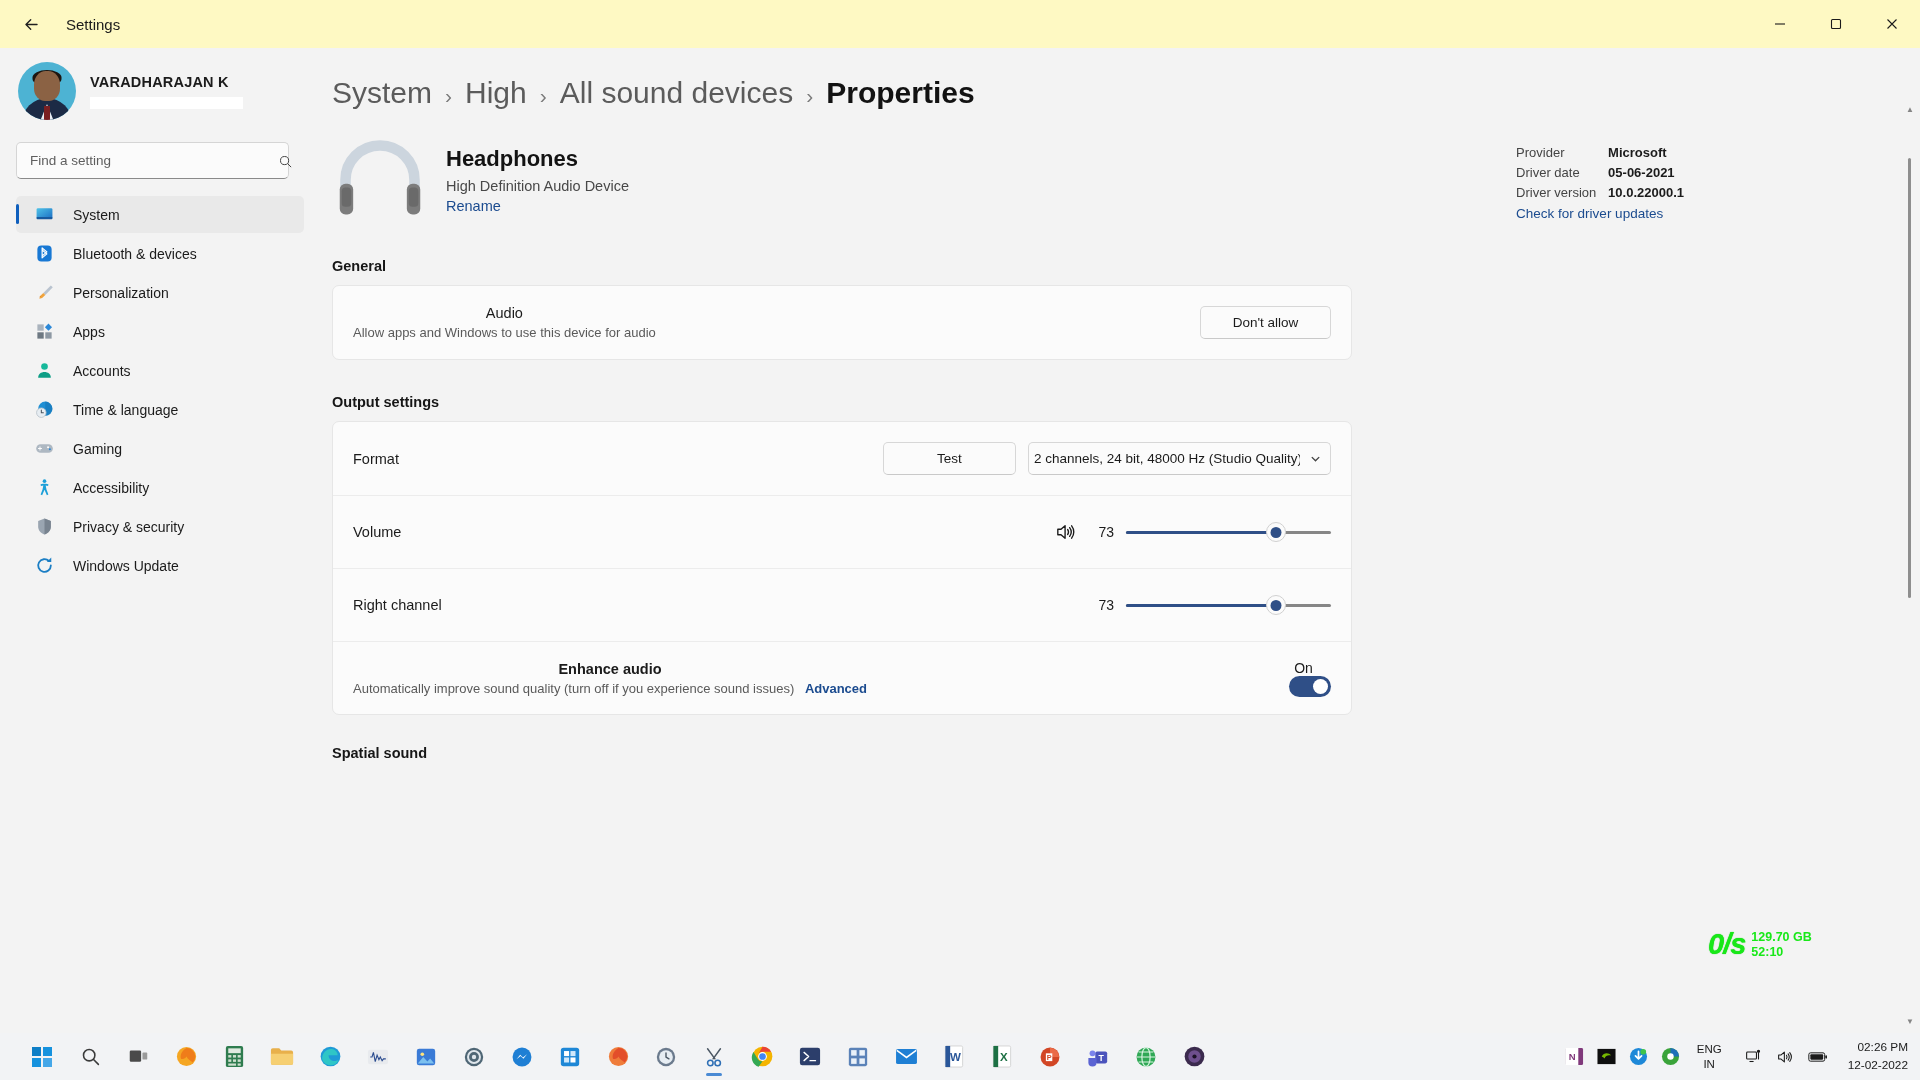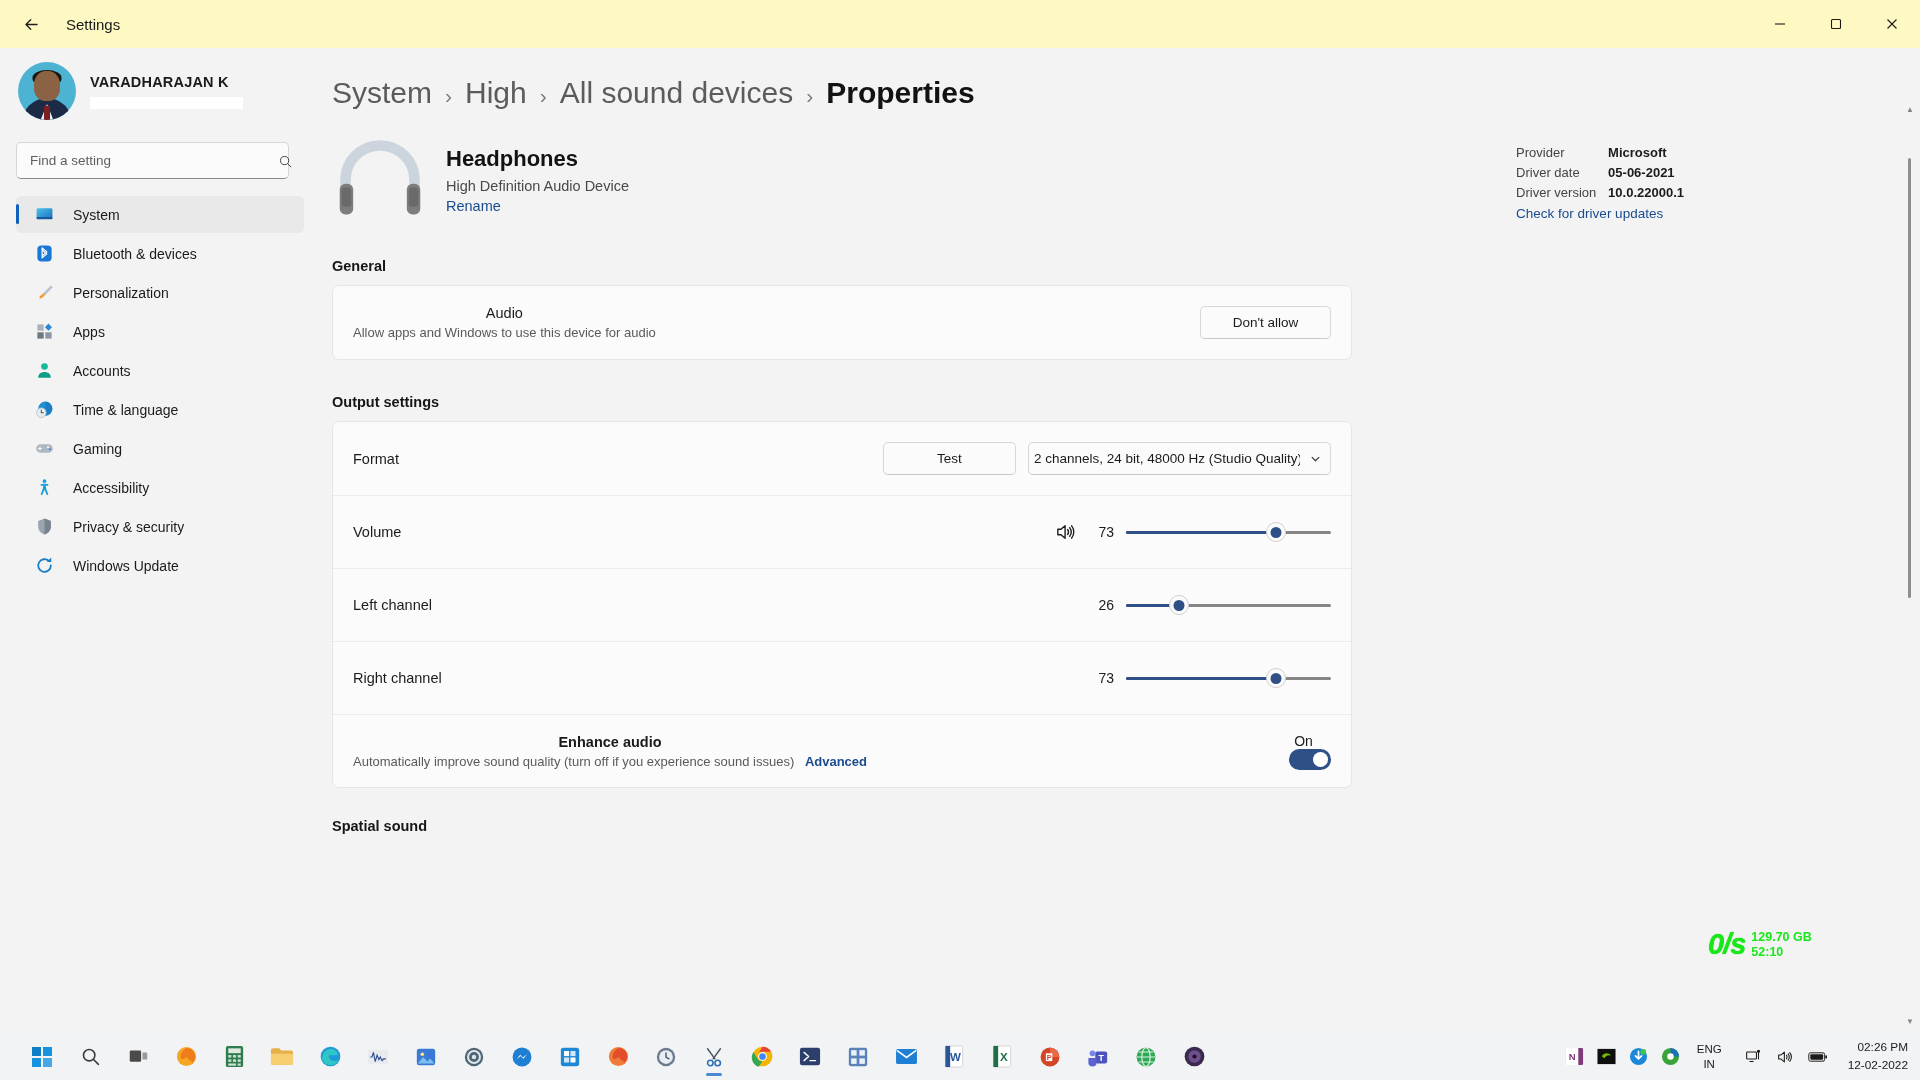--- a/index.html
+++ b/index.html
@@ -588,34 +588,20 @@
           <span class="slider-val">73</span>
           <div class="slider">
             <div class="track-bg"></div>
             <div class="track-fill" style="width: 73%;"></div>
             <div class="thumb-halo" style="left: 73%;"></div>
             <div class="thumb" style="left: 73%;"></div>
           </div>
         </div>
       </div>
 
-      <div class="row">
-        <div class="row-left">
-          <div class="row-title">Left channel</div>
-        </div>
-        <div class="slider-area">
-          <span class="slider-val">26</span>
-          <div class="slider">
-            <div class="track-bg"></div>
-            <div class="track-fill" style="width: 26%;"></div>
-            <div class="thumb-halo" style="left: 26%;"></div>
-            <div class="thumb" style="left: 26%;"></div>
-          </div>
-        </div>
-      </div>
 
       <div class="row">
         <div class="row-left">
           <div class="row-title">Right channel</div>
         </div>
         <div class="slider-area">
           <span class="slider-val">73</span>
           <div class="slider">
             <div class="track-bg"></div>
             <div class="track-fill" style="width: 73%;"></div>

